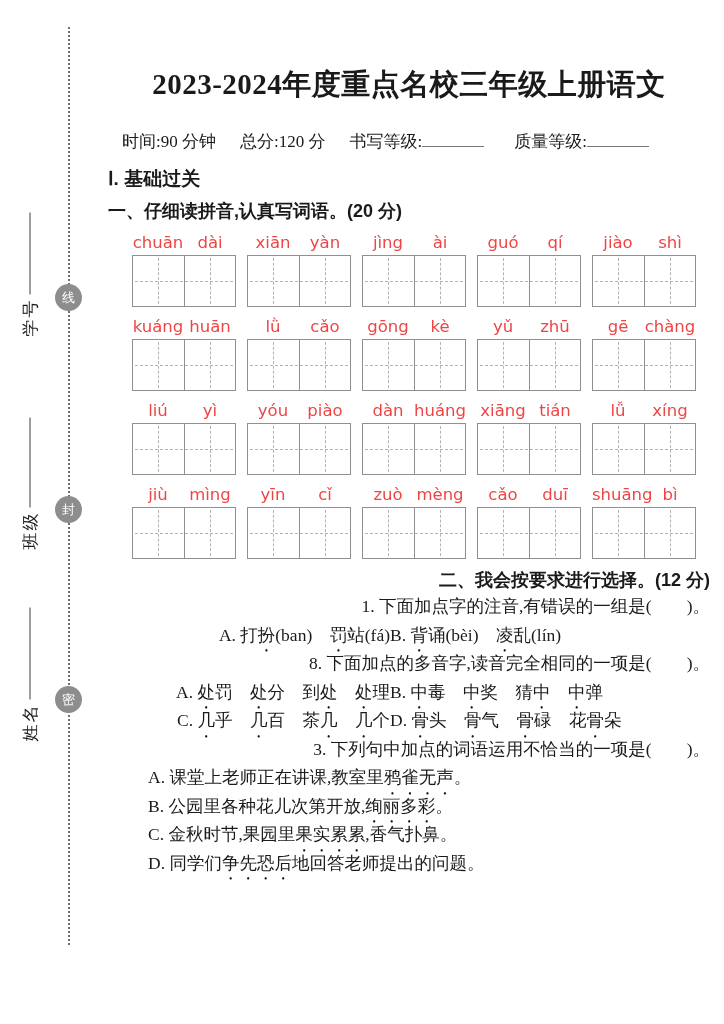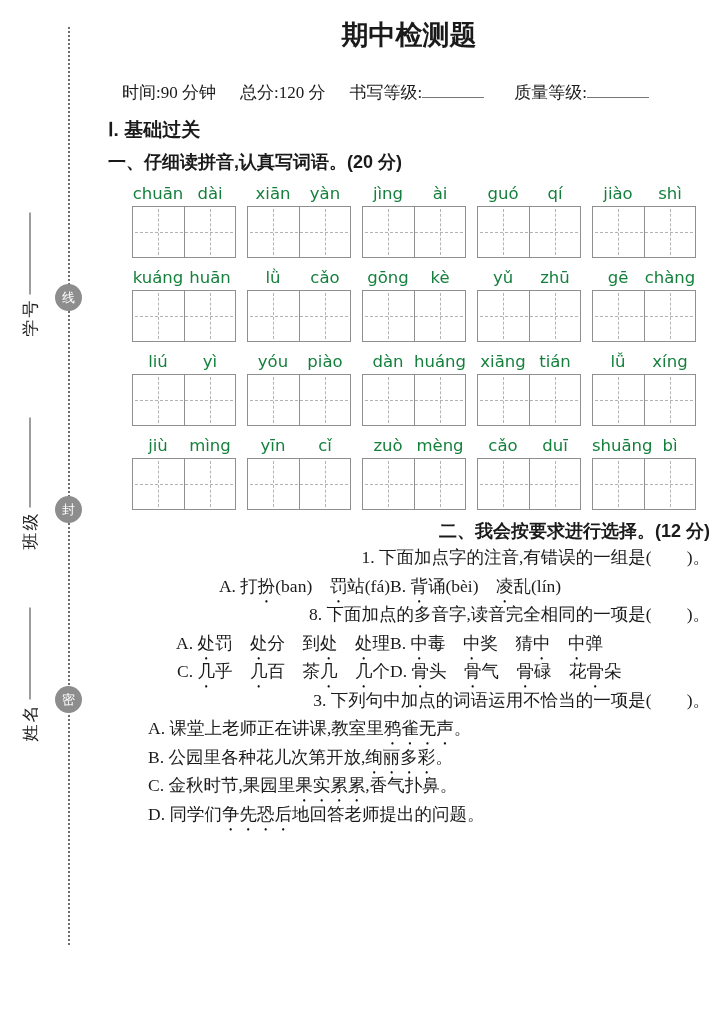--- a/index.html
+++ b/index.html
@@ -43,21 +43,21 @@
   .info-blank{display:inline-block;width:62px;border-bottom:1.5px solid #777;height:14px;vertical-align:baseline;}
   .gap-l{margin-left:30px;}
   .part-heading{margin:13px 0 0 0;font:700 19px "Liberation Sans",sans-serif;}
   .sec-heading{margin:7px 0 0 0;font:700 18px "Liberation Sans",sans-serif;}
 
   
   .pinyin-area{margin:3px 0 0 24px;}
   .py-row{margin-top:10px;white-space:nowrap;}
   .py-group{display:inline-flex;flex-direction:column;width:104px;margin-right:11px;vertical-align:top;}
   .py-syllables{display:flex;height:22px;}
-  .py-syl{width:52px;text-align:center;font:16.5px "DejaVu Sans",sans-serif;color:#15803d;}
+  .py-syl{width:52px;text-align:center;font:16.5px "DejaVu Sans",sans-serif;color:#ef4444;}
   .writebox{height:50px;border:1.2px solid #8f8f8f;display:flex;position:relative;background:#fff;}
   .writebox::after{content:"";position:absolute;left:2px;right:2px;top:50%;border-top:1.6px dashed #b3b3b3;}
   .wb-cell{flex:1;position:relative;}
   .wb-cell + .wb-cell{border-left:1.2px solid #8f8f8f;}
   .wb-cell::before{content:"";position:absolute;left:50%;top:2px;bottom:2px;border-left:1.6px dashed #b3b3b3;}
 
   
   .q-area{margin-top:9px;font-size:17.5px;text-align:right;}
   .q-stem{margin-left:22px;line-height:28.5px;}
   .q-optrow{margin-left:40px;line-height:28.5px;display:flex;}
@@ -85,21 +85,21 @@
 <div class="sidebar-field sf-2">
   <span class="fld-label">班级</span>
     <span class="fld-blank"></span>
 </div>
 <div class="sidebar-field sf-3">
   <span class="fld-label">姓名</span>
     <span class="fld-blank"></span>
 </div>
 
 <div class="content">
-  <div class="title2">期中检测题</div>
+  <div class="title1">2023-2024年度重点名校三年级上册语文</div>
 
   <div class="info-row">
     <span class="info-item">时间:90 分钟</span><span class="info-item">总分:120 分</span><span>书写等级:</span><span class="info-blank"></span><span class="gap-l">质量等级:</span><span class="info-blank"></span>
   </div>
 
   <div class="part-heading">Ⅰ. 基础过关</div>
   <div class="sec-heading">一、仔细读拼音,认真写词语。(20 分)</div>
 
   <div class="pinyin-area">
       <div class="py-row"><div class="py-group">

